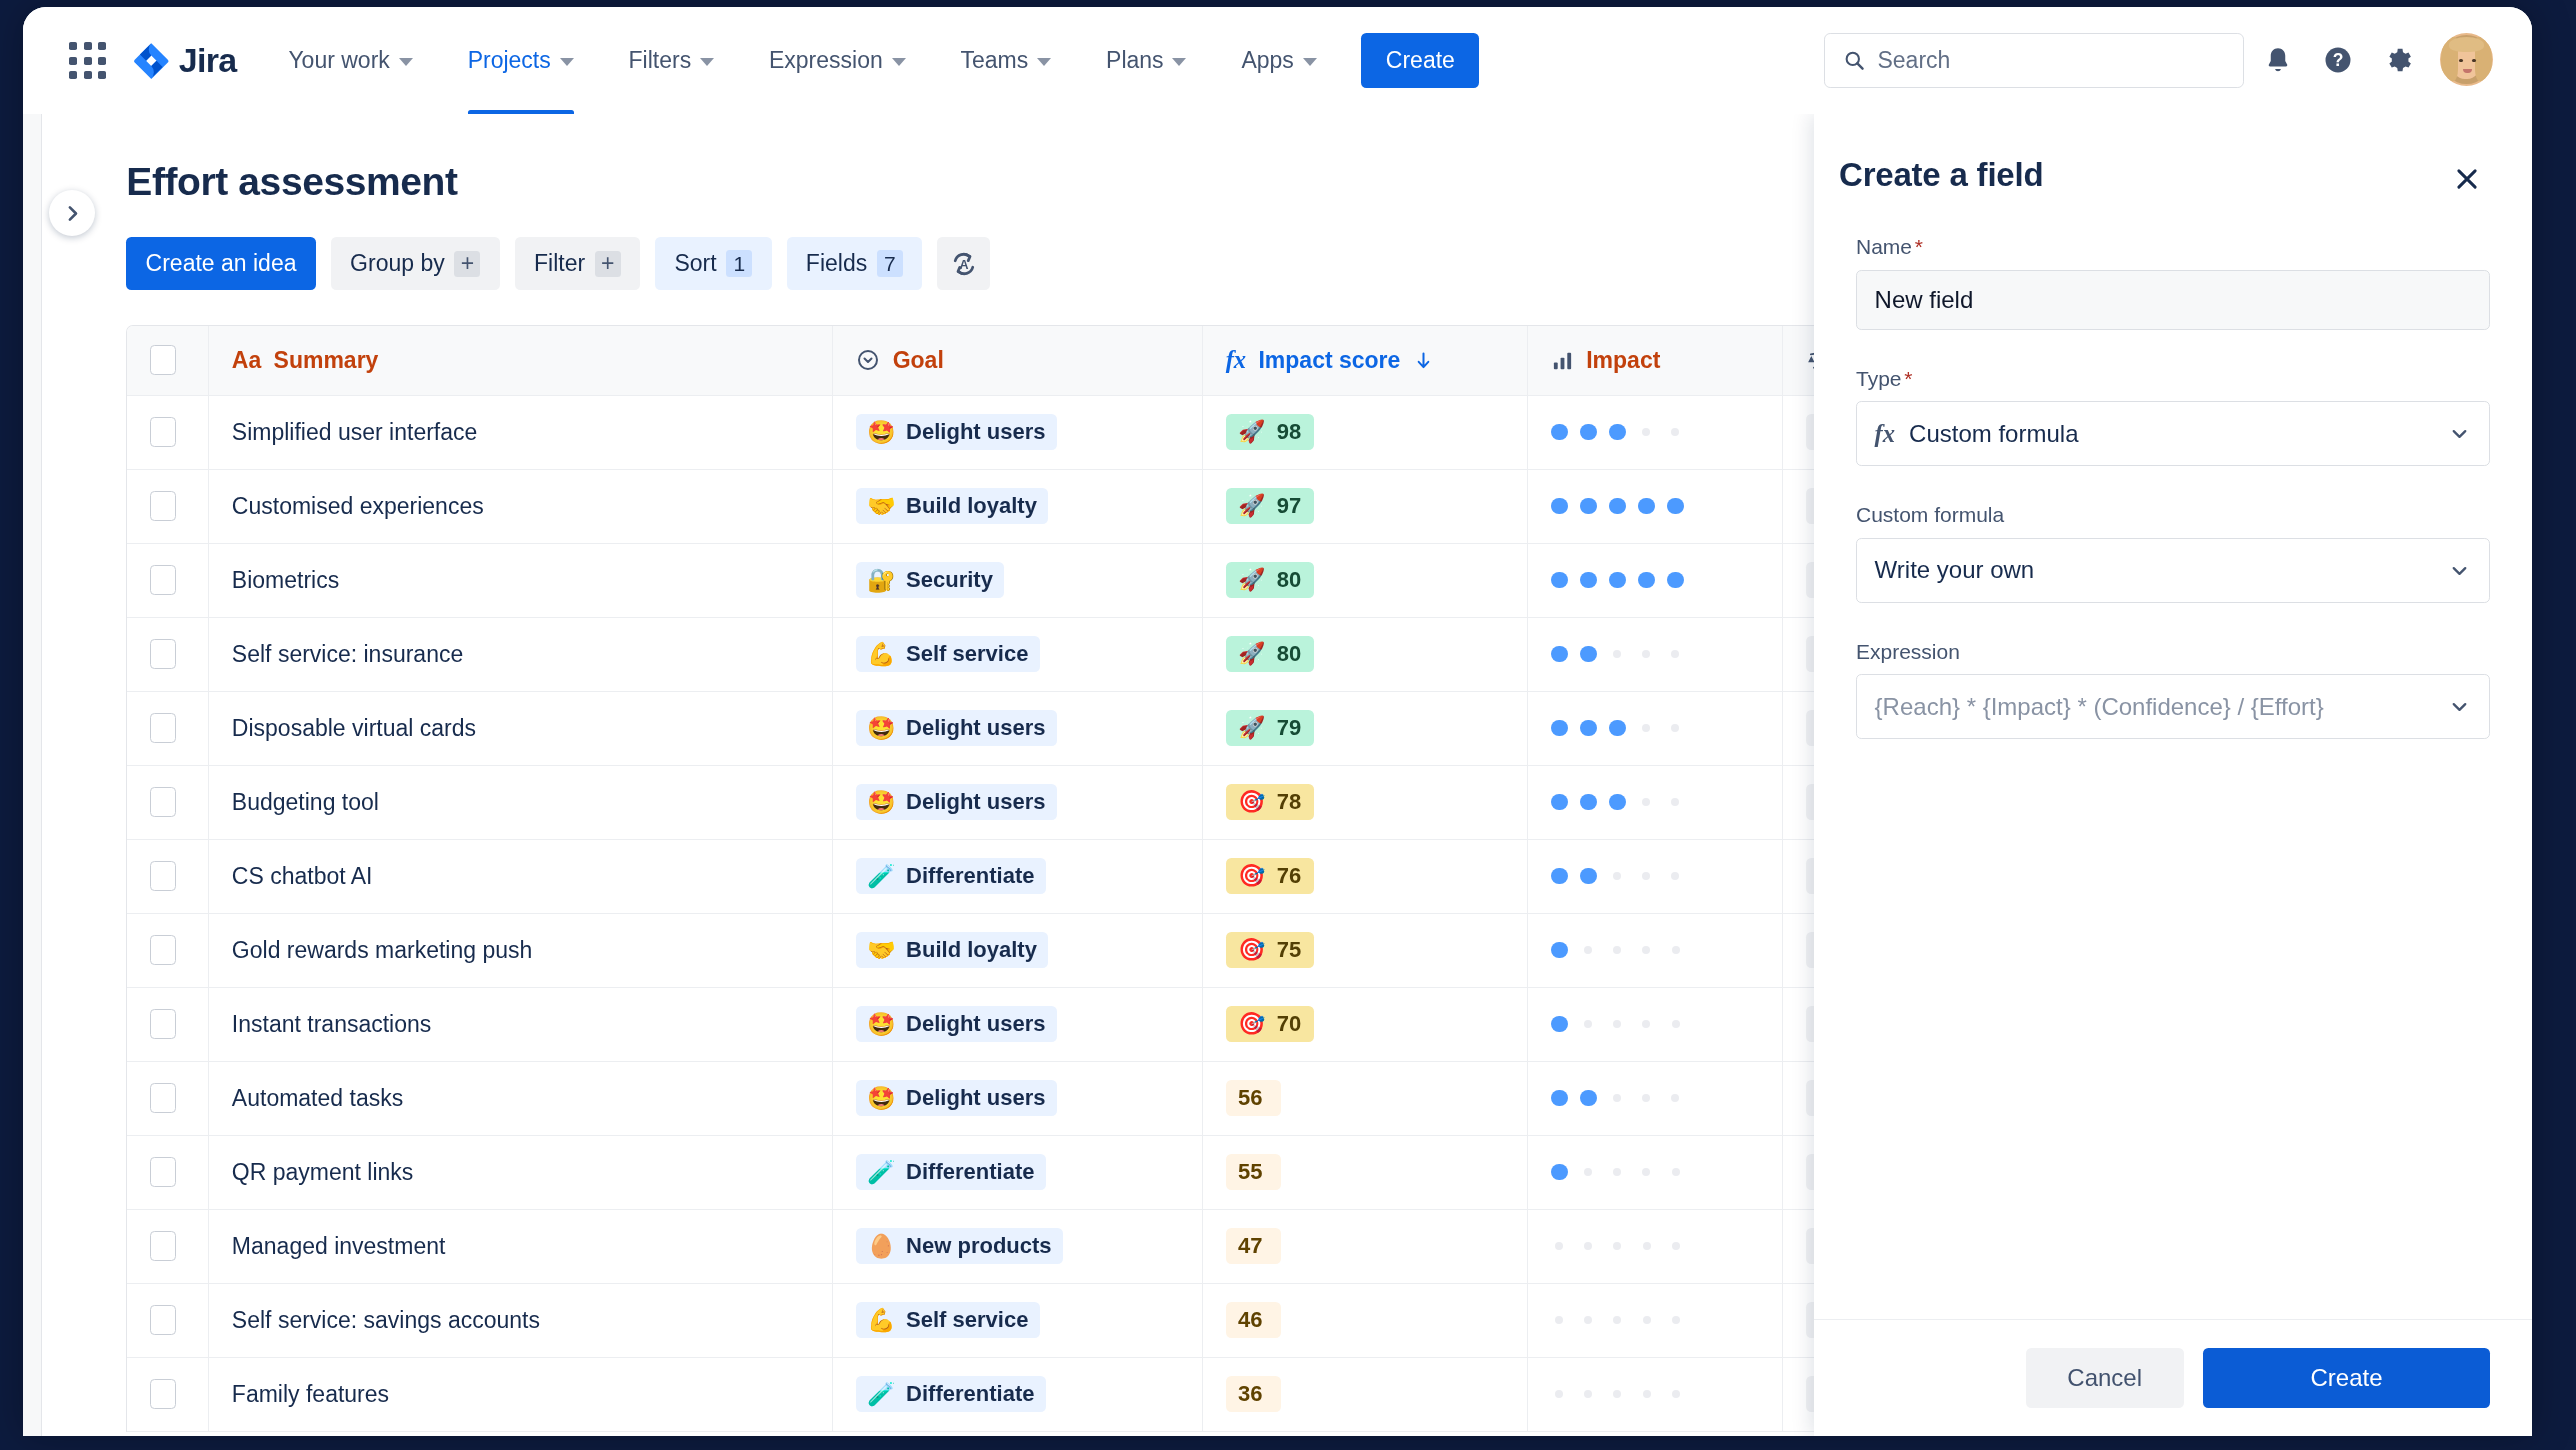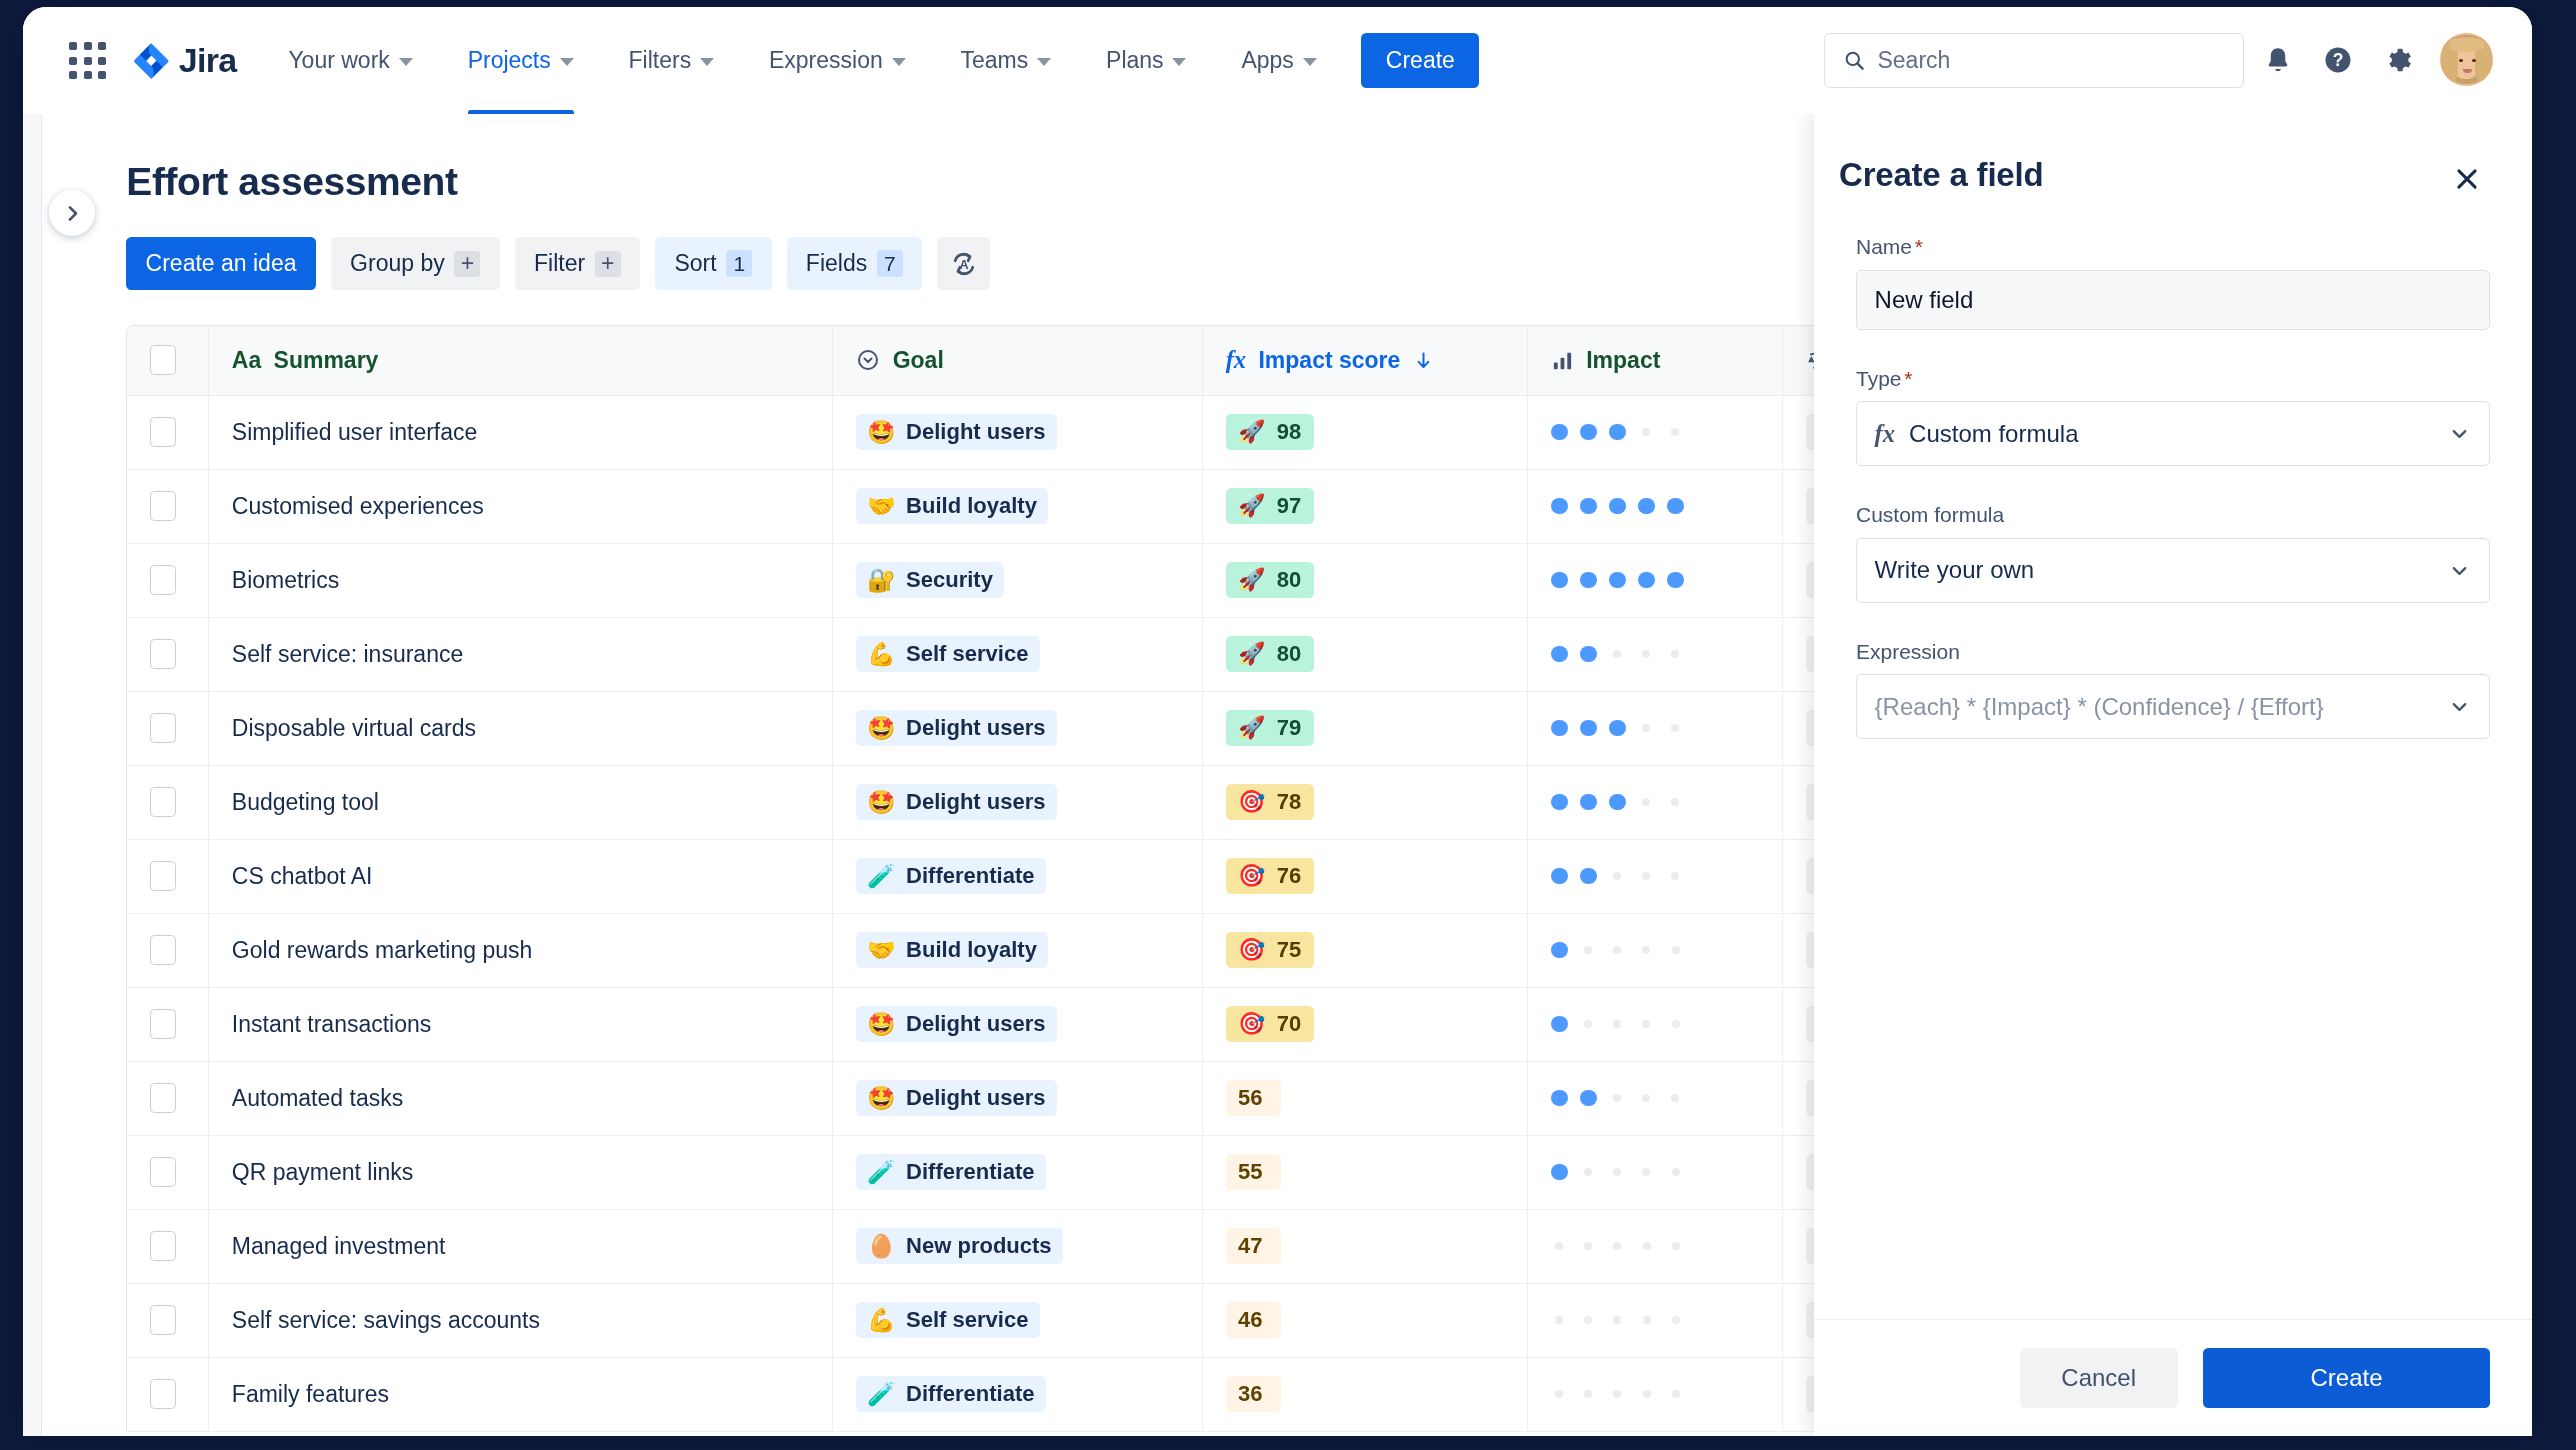--- a/index.html
+++ b/index.html
@@ -176,21 +176,21 @@
   }
 
   
   .table-wrap { margin-top: 35px; border: 1.8px solid #e4e6ea; border-radius: 7px 7px 0 0; border-bottom: none; overflow: hidden; width: 2375px; }
   table.grid { border-collapse: collapse; table-layout: fixed; width: 2375px; }
   table.grid th, table.grid td { border-right: 1.8px solid #eceef1; border-bottom: 1.8px solid #eceef1; text-align: left; }
   table.grid th:last-child, table.grid td:last-child { border-right: none; }
   thead th {
     background: #f8f9fa;
     height: 69px;
-    font-size: 23px; font-weight: 600; color: #14532d;
+    font-size: 23px; font-weight: 600; color: #c2410c;
     padding: 0 23px;
     vertical-align: middle;
   }
   thead th.c-score { color: #0c66e4; }
   .th-inner { display: flex; align-items: center; gap: 12.3px; }
   tbody td { height: 74px; padding: 0 23px; vertical-align: middle; font-size: 23px; color: #172b4d; background: #fff; }
 
   .col-check { width: 81px; }
   .col-summary { width: 624px; }
   .col-goal { width: 369px; }
@@ -288,21 +288,20 @@
   .panel-footer {
     border-top: 1.8px solid #eceef1;
     padding: 28px 42px;
     display: flex; justify-content: flex-end; gap: 19.3px;
   }
   .pf-btn {
     height: 60px; min-width: 158px;
     border: none; border-radius: 5.3px;
     font-family: inherit; font-size: 24px;
     cursor: pointer;
-    margin-left: 6px;
   }
   .pf-cancel { background: #f1f2f4; color: #42526e; }
   .pf-create { background: #0b5cd5; color: #fff; min-width: 287px; }
 </style>
 </head>
 <body>
 
 <div id="window-frame">
 
   <div id="topnav">

